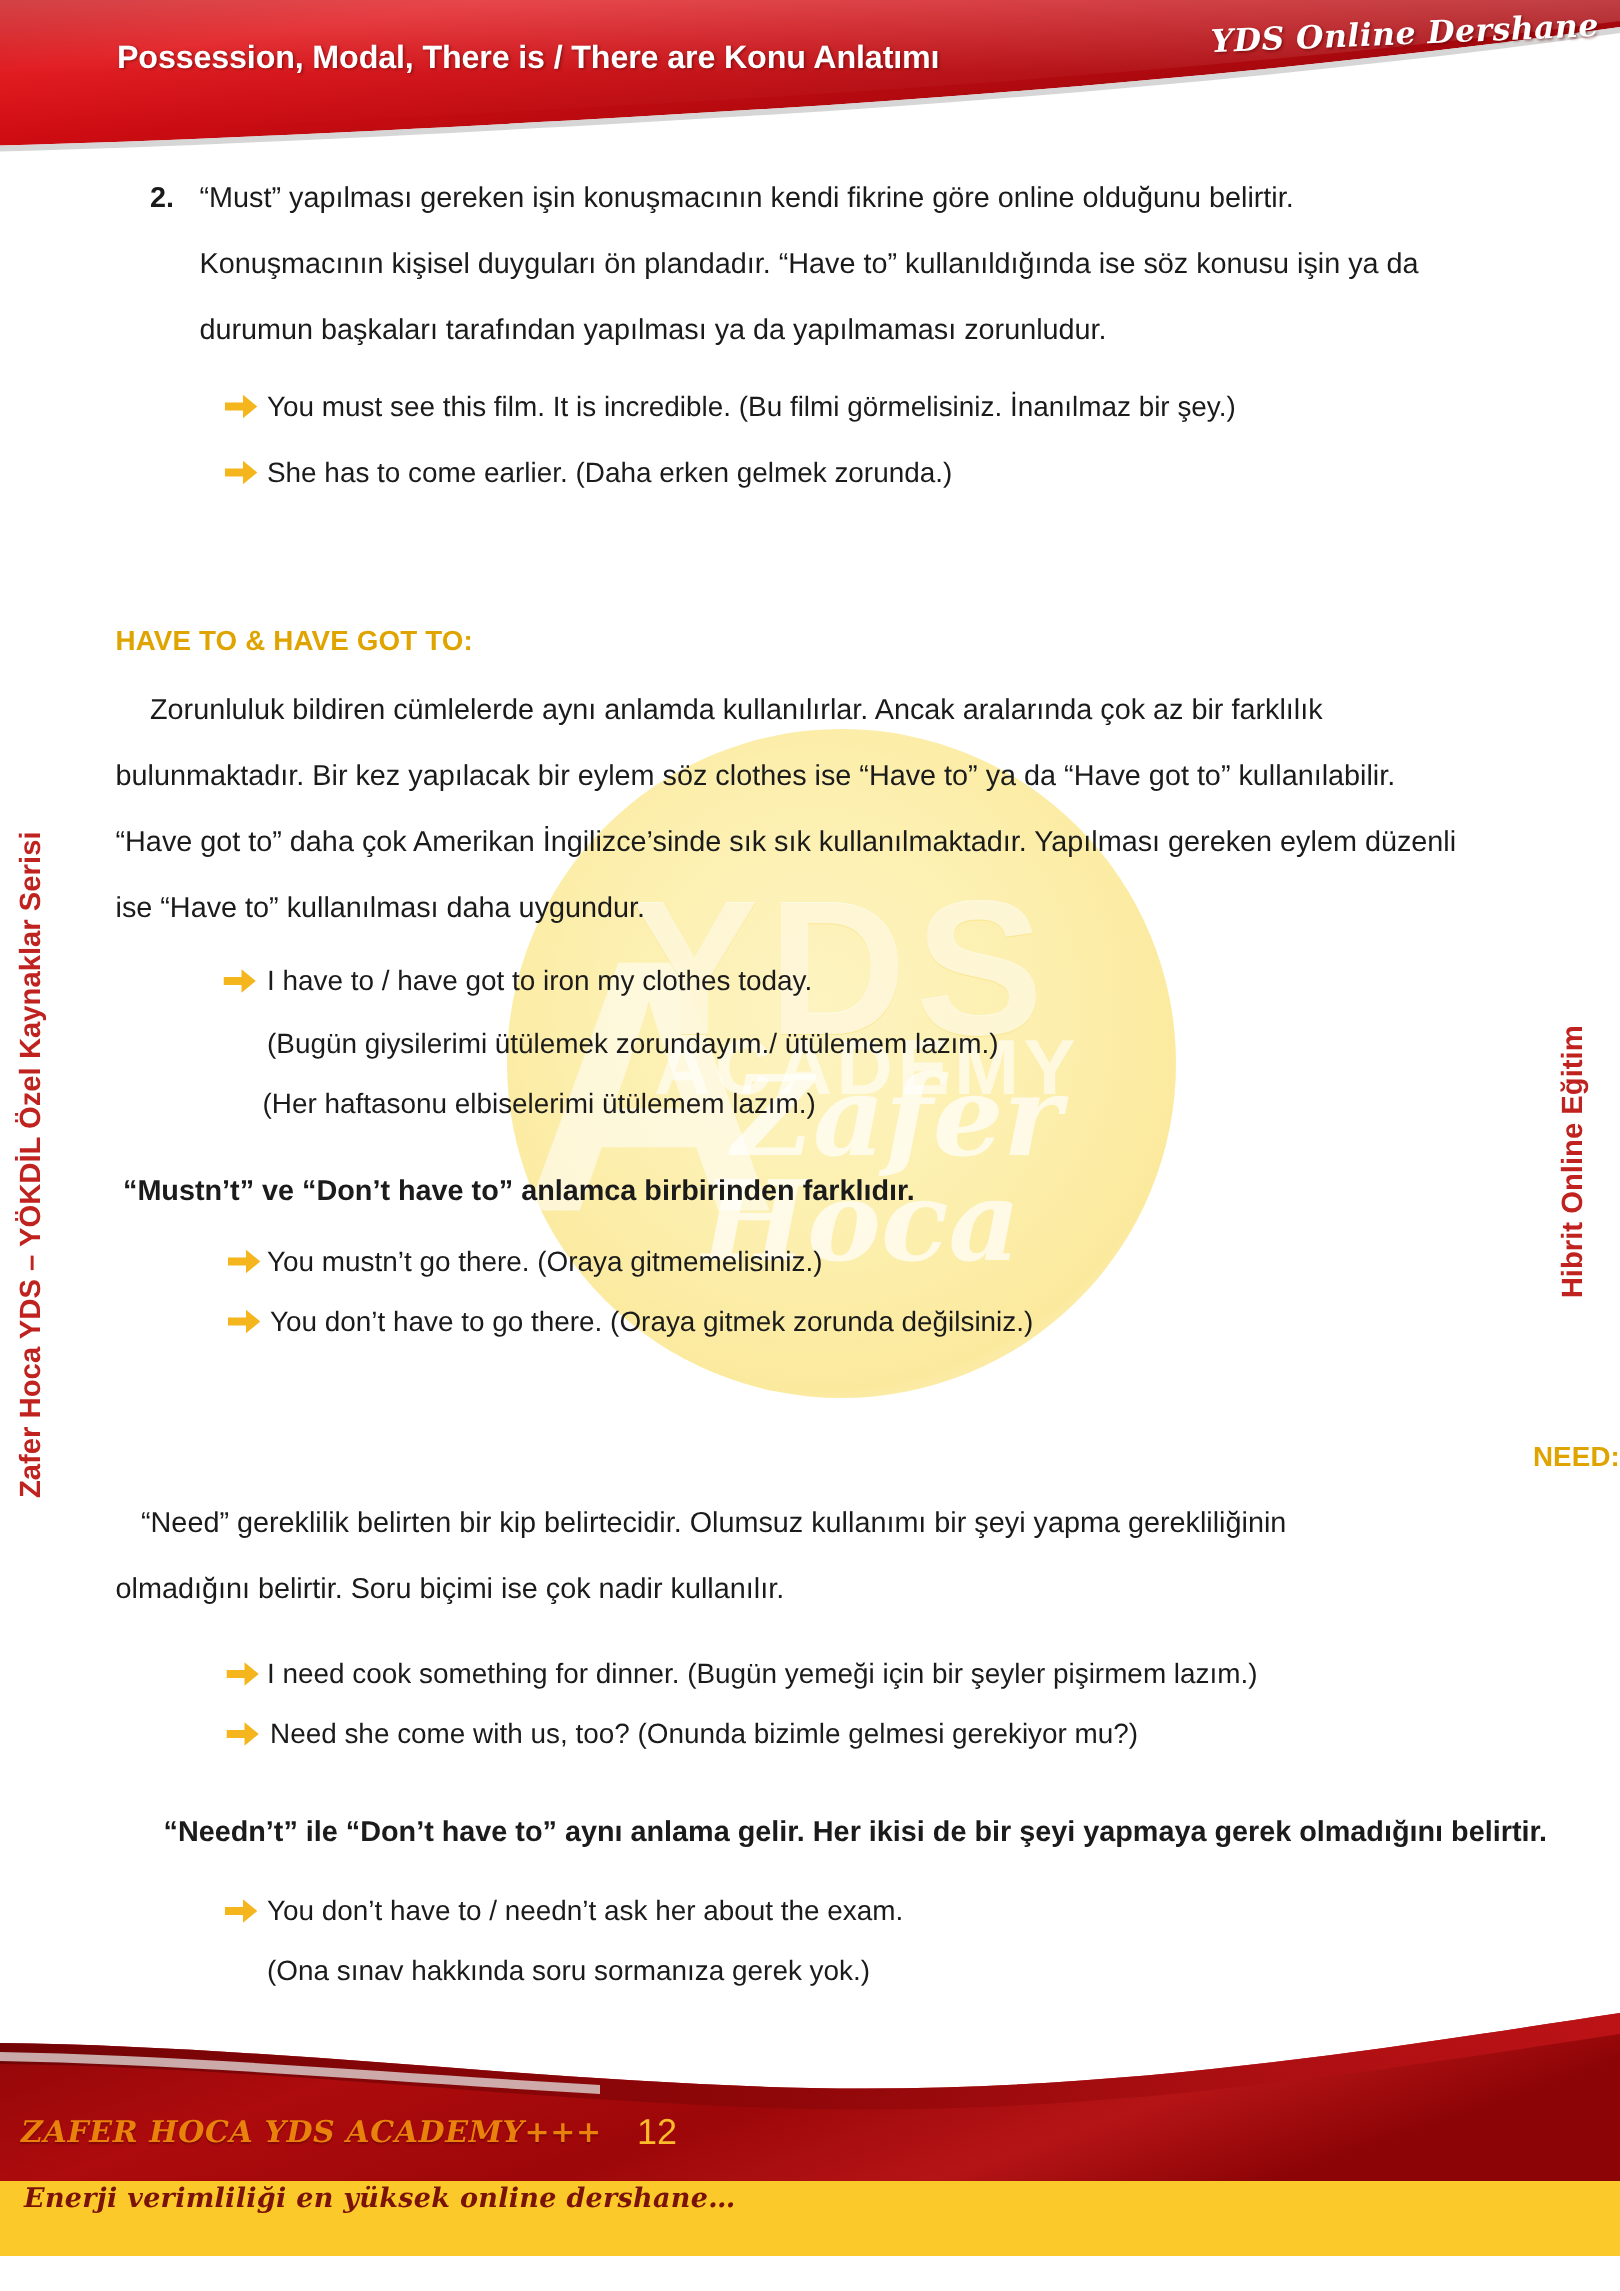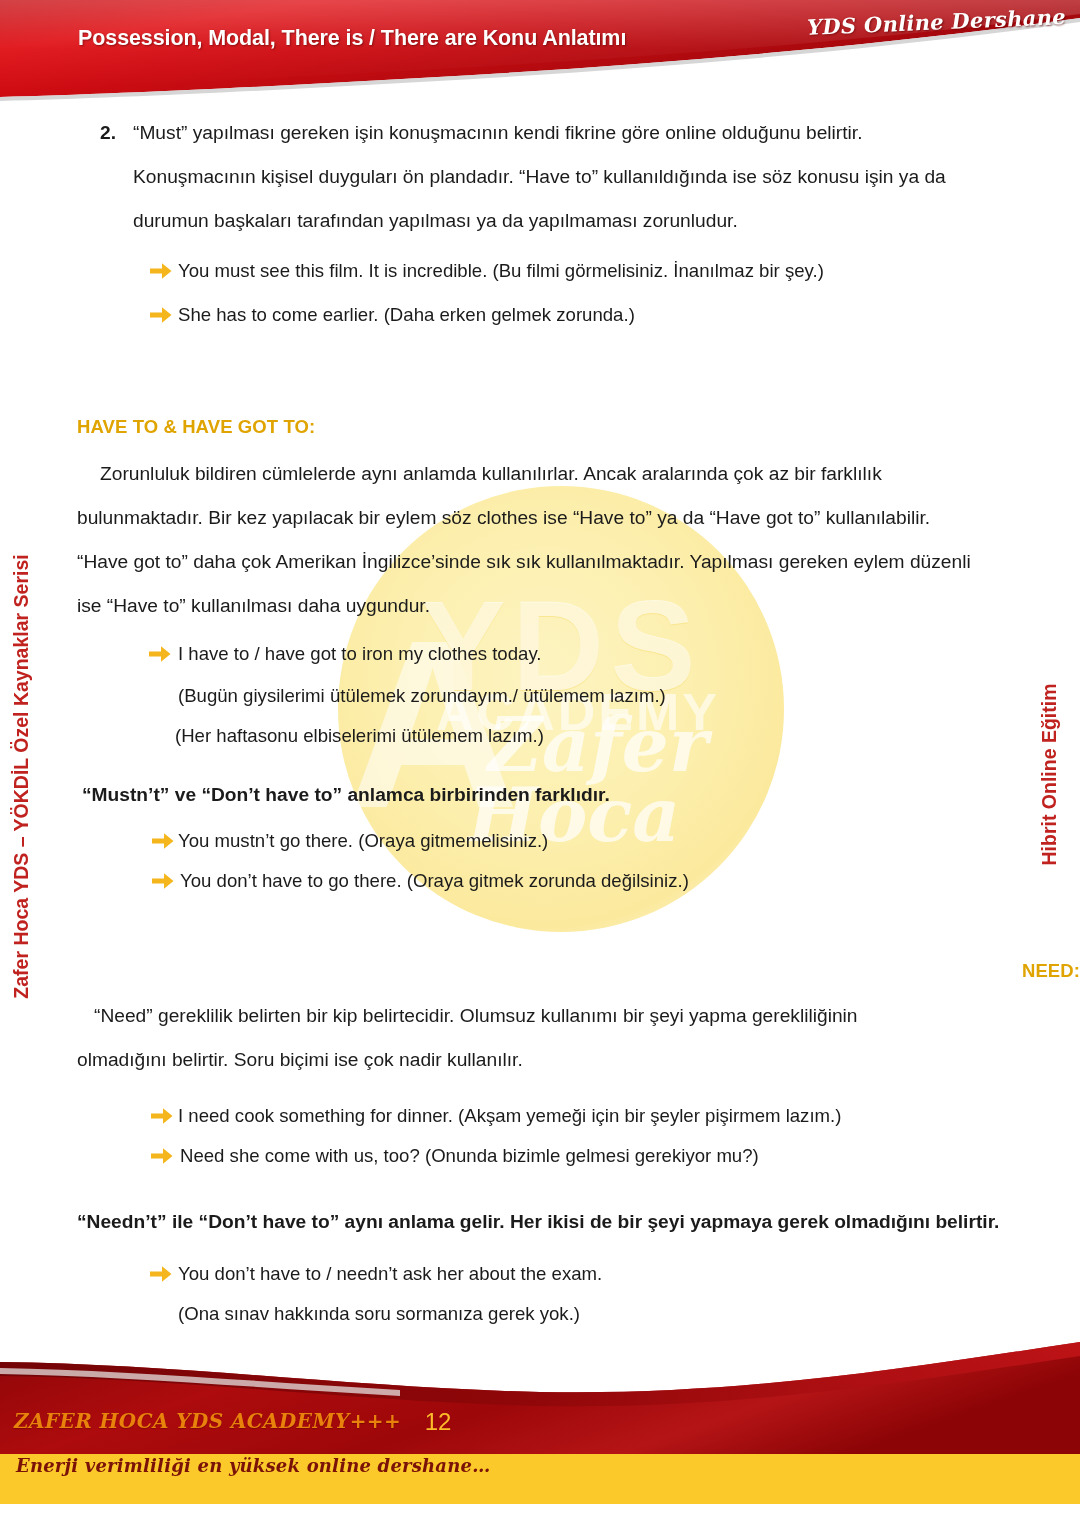--- a/index.html
+++ b/index.html
@@ -401,31 +401,31 @@
     <div style="margin-top:12px;">
       <div class="para" style="padding-left:94px;">“Need” gereklilik belirten bir kip belirtecidir. Olumsuz kullanımı bir şeyi yapma gerekliliğinin</div>
       <div class="para" style="padding-left:77px;">olmadığını belirtir. Soru biçimi ise çok nadir kullanılır.</div>
     </div>
 
     <ul class="bullet-list" style="margin-top:14px;">
       <li class="bullet-item" style="padding-left:178px; line-height:40px;">
         <svg class="arrow-icon" style="left:151px; top:11px;" viewBox="0 0 22 18">
           <path d="M0,6.4 L12,6.4 L12,1.2 L21.5,9 L12,16.8 L12,11.6 L0,11.6 Z" fill="#f4b61c"></path>
         </svg>
-        <span>I need cook something for dinner. (Akşam yemeği için bir şeyler pişirmem lazım.)</span>
+        <span>I need cook something for dinner. (Bugün yemeği için bir şeyler pişirmem lazım.)</span>
       </li>
       <li class="bullet-item" style="padding-left:180px; line-height:40px;">
         <svg class="arrow-icon" style="left:151px; top:11px;" viewBox="0 0 22 18">
           <path d="M0,6.4 L12,6.4 L12,1.2 L21.5,9 L12,16.8 L12,11.6 L0,11.6 Z" fill="#f4b61c"></path>
         </svg>
         <span>Need she come with us, too? (Onunda bizimle gelmesi gerekiyor mu?)</span>
       </li>
     </ul>
 
-    <div class="bold-note" style="margin-top:26px; padding-left:77px;">“Needn’t” ile “Don’t have to” aynı anlama gelir. Her ikisi de bir şeyi yapmaya gerek olmadığını belirtir.</div>
+    <div class="bold-note" style="margin-top:26px; padding-left:109px;">“Needn’t” ile “Don’t have to” aynı anlama gelir. Her ikisi de bir şeyi yapmaya gerek olmadığını belirtir.</div>
 
     <ul class="bullet-list" style="margin-top:12px;">
       <li class="bullet-item" style="padding-left:178px; line-height:40px;">
         <svg class="arrow-icon" style="left:150px; top:11px;" viewBox="0 0 22 18">
           <path d="M0,6.4 L12,6.4 L12,1.2 L21.5,9 L12,16.8 L12,11.6 L0,11.6 Z" fill="#f4b61c"></path>
         </svg>
         <span>You don’t have to / needn’t ask her about the exam.</span>
       </li>
       <li class="sub-line" style="padding-left:178px;">(Ona sınav hakkında soru sormanıza gerek yok.)</li>
     </ul>

